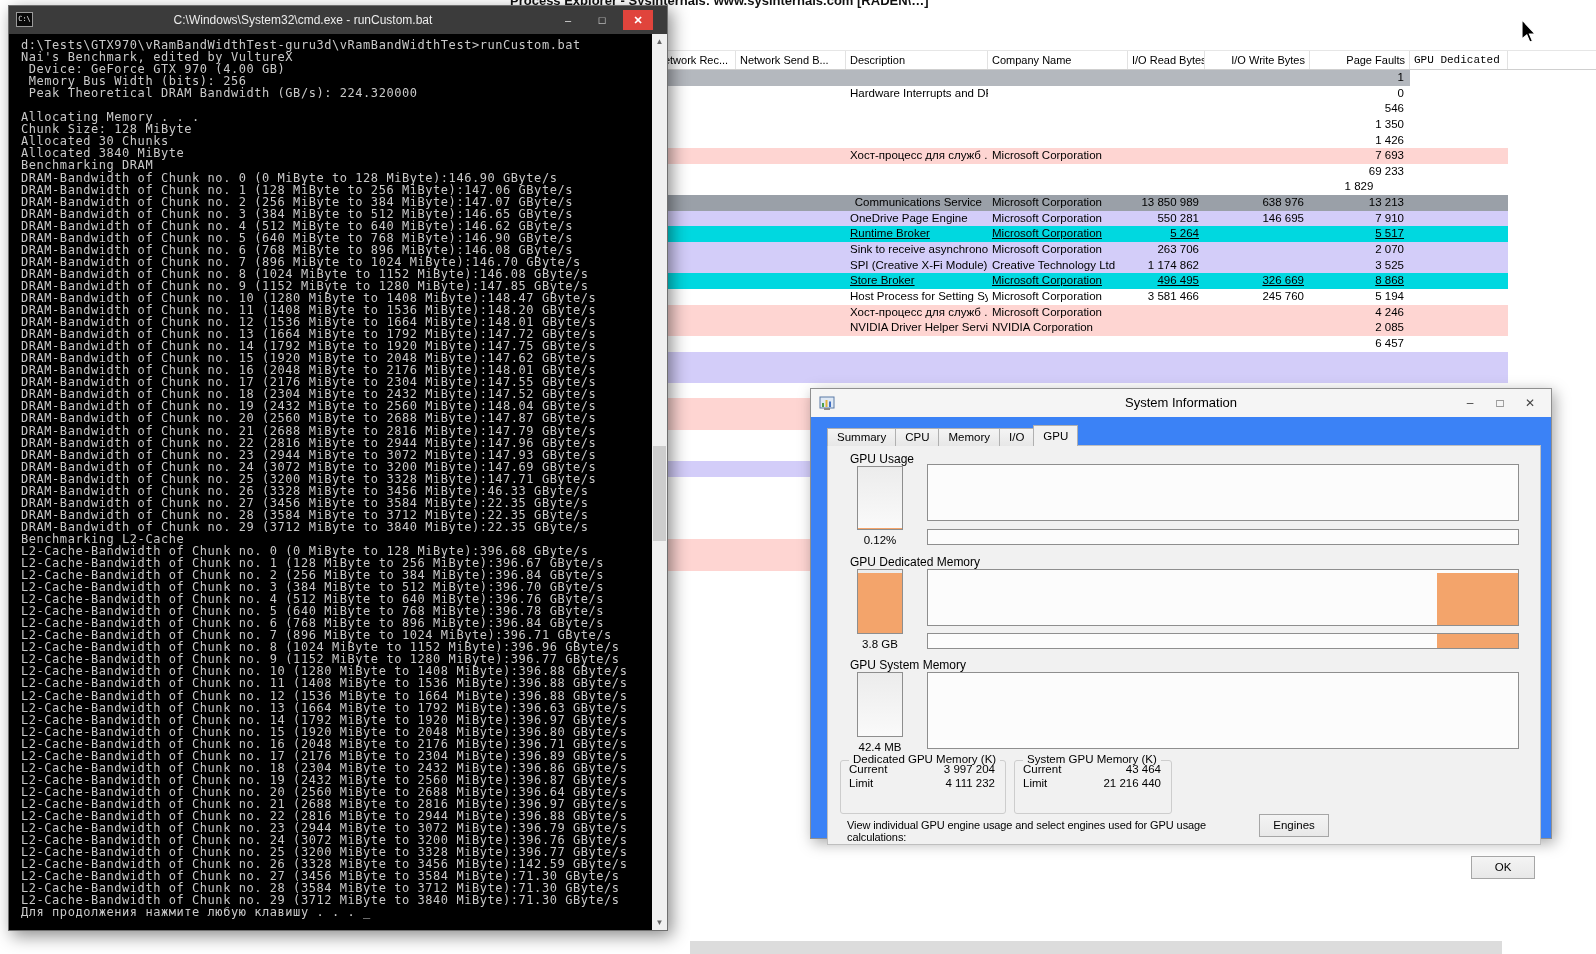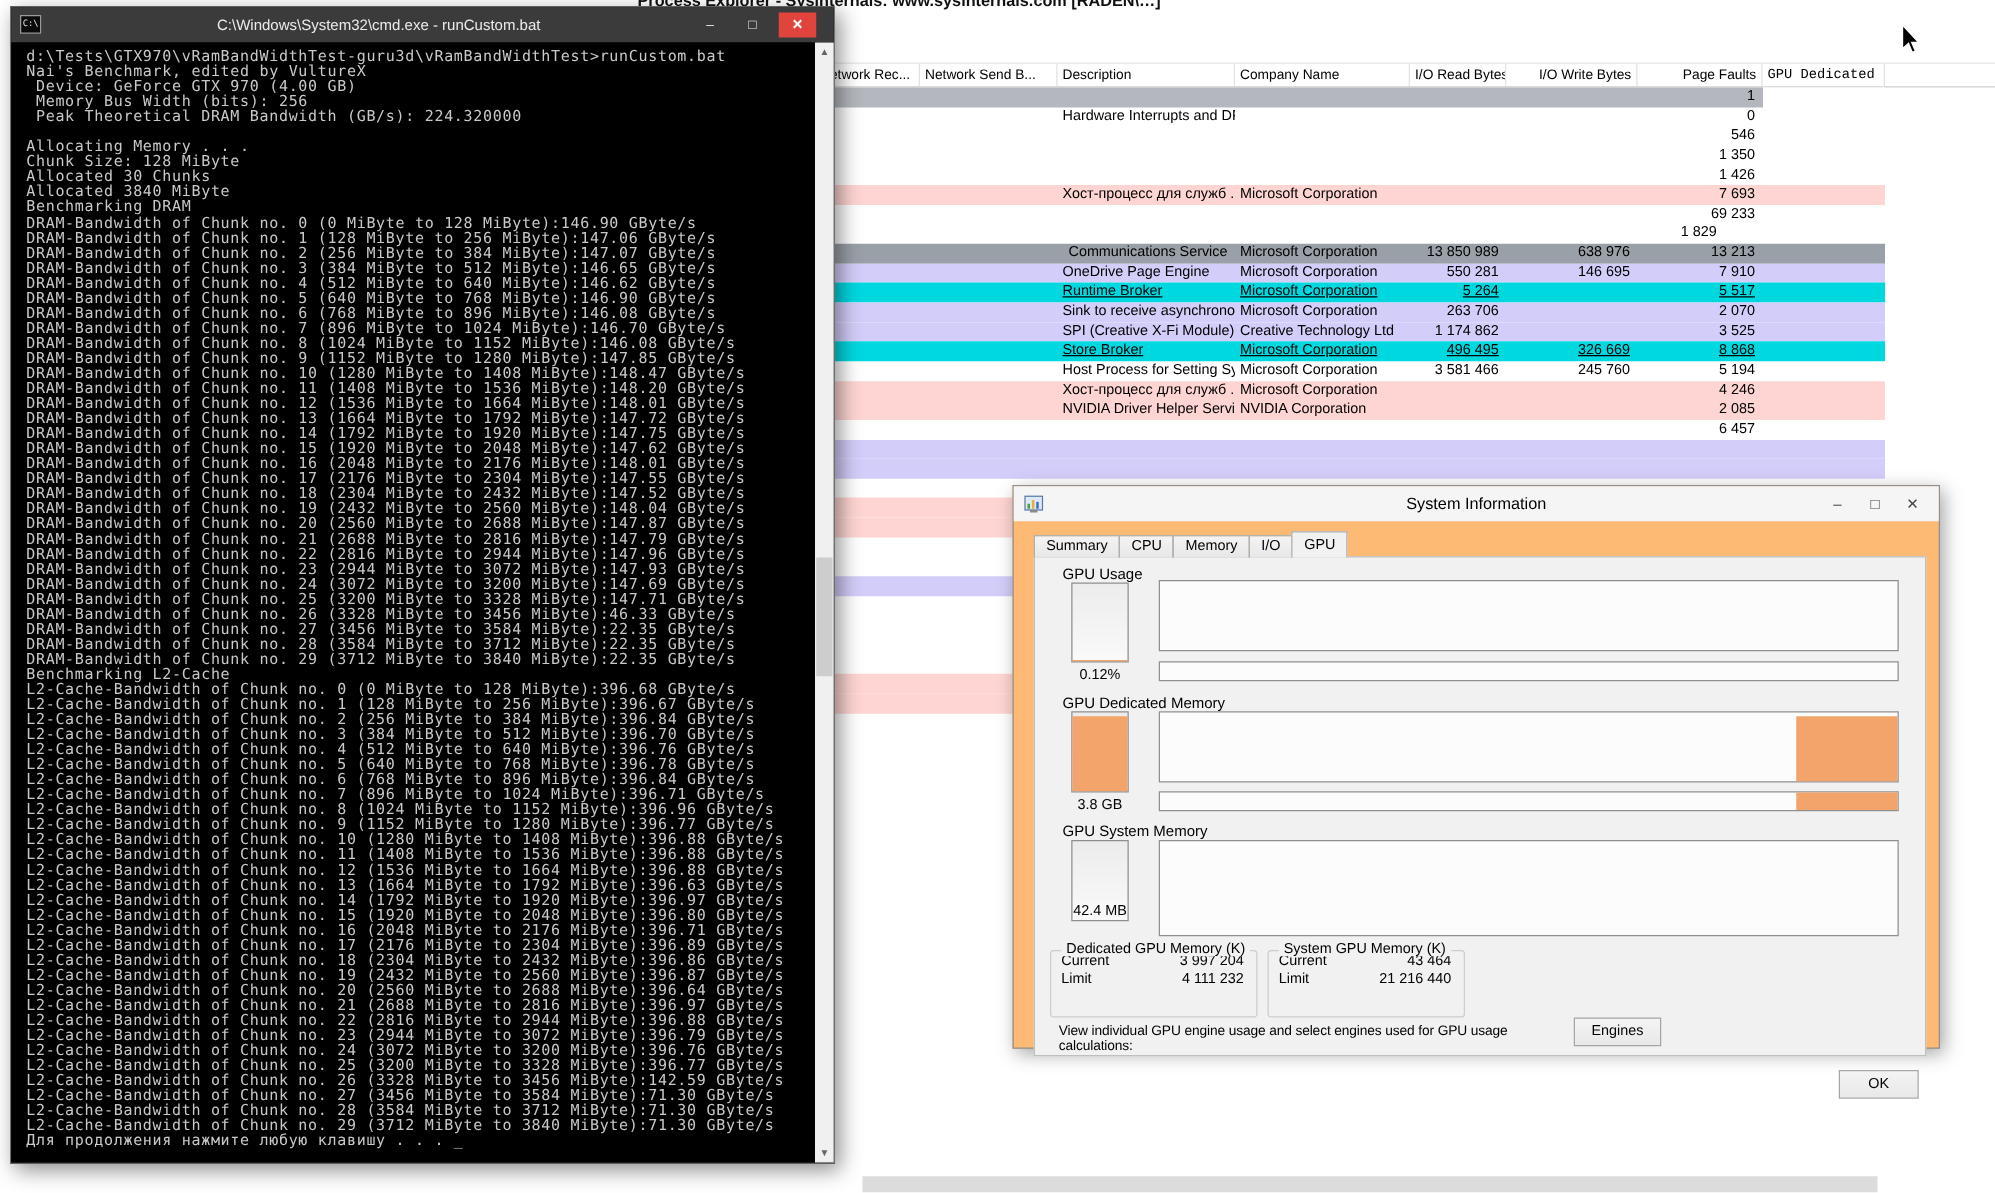--- a/index.html
+++ b/index.html
@@ -43,21 +43,21 @@
                   font-family:"DejaVu Sans Mono", monospace; font-size:12px; line-height:12.05px;
                   letter-spacing:0.55px; color:#c9c9c9; padding:5px 0 0 12px; white-space:pre; }
   #cmd-scrollbar { position:absolute; right:0; top:0; width:15px; bottom:0; background:#f0f0f0; }
   .sb-arrow { position:absolute; left:0; width:15px; height:15px; color:#666; font-size:8px;
               line-height:15px; text-align:center; }
   #sb-up { top:0; } #sb-down { bottom:0; }
   #sb-thumb { position:absolute; left:1px; right:1px; top:412px; height:95px; background:#cdcdcd; }
 
   
   #sysinfo { position:absolute; left:810px; top:388px; width:742px; height:451px; z-index:10;
-             background:#fdba74; border:1px solid #8f8f8f; box-shadow:3px 4px 14px rgba(0,0,0,.35);
+             background:#3b82f6; border:1px solid #8f8f8f; box-shadow:3px 4px 14px rgba(0,0,0,.35);
              font-size:12px; color:#000; }
   #si-titlebar { position:absolute; left:0; top:0; right:0; height:28px; background:#f5f5f5; }
   #si-title { position:absolute; left:0; right:0; top:0; height:28px; line-height:28px;
               text-align:center; font-size:13px; }
   #si-icon { position:absolute; left:8px; top:6px; }
   #si-btns { position:absolute; right:6px; top:3px; display:flex; }
   .si-btn { width:30px; height:22px; line-height:22px; text-align:center; color:#444; font-size:12px; }
   #si-tabs { position:absolute; left:16px; top:38px; height:19px; display:flex; align-items:flex-end;
              z-index:3; font-size:11.5px; }
   .tab { height:18px; padding:2px 9px 0; background:linear-gradient(#f4f4f4,#e7e7e7);
@@ -569,21 +569,21 @@
     <div class="meter-val" style="left:17px; top:192px;">3.8 GB</div>
     <div class="graph" style="left:99px; top:123px; width:592px; height:57px;">
       <div class="block" style="height:94%;"></div>
     </div>
     <div class="graph" style="left:99px; top:187px; width:592px; height:16px;">
       <div class="block" style="height:100%;"></div>
     </div>
 
     <div class="sec-label" style="left:22px; top:212px;">GPU System Memory</div>
     <div class="meter" style="left:29px; top:226px; height:65px;"></div>
-    <div class="meter-val" style="left:17px; top:277px;">42.4 MB</div>
+    <div class="meter-val" style="left:17px; top:295px;">42.4 MB</div>
     <div class="graph" style="left:99px; top:226px; width:592px; height:77px;"></div>
 
     <div class="groupbox" style="left:12px; top:314px; width:166px; height:54px;">
       <div class="gb-title">Dedicated GPU Memory (K)</div>
       <div class="gb-row">
         <span>Current</span>
         <span>3 997 204</span>
       </div>
       <div class="gb-row">
         <span>Limit</span>

